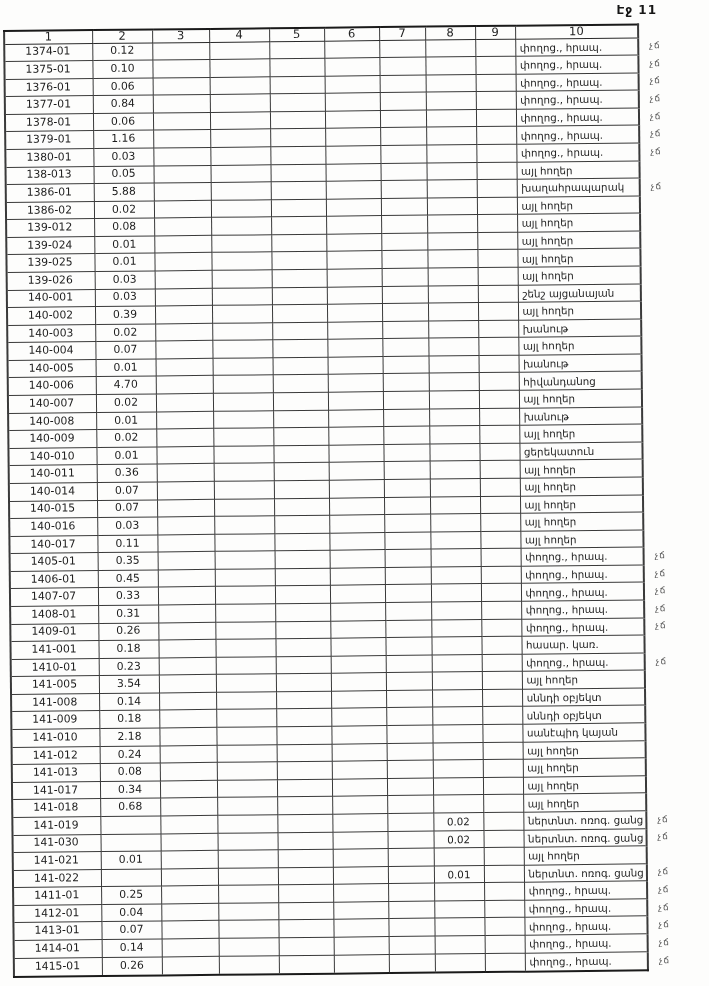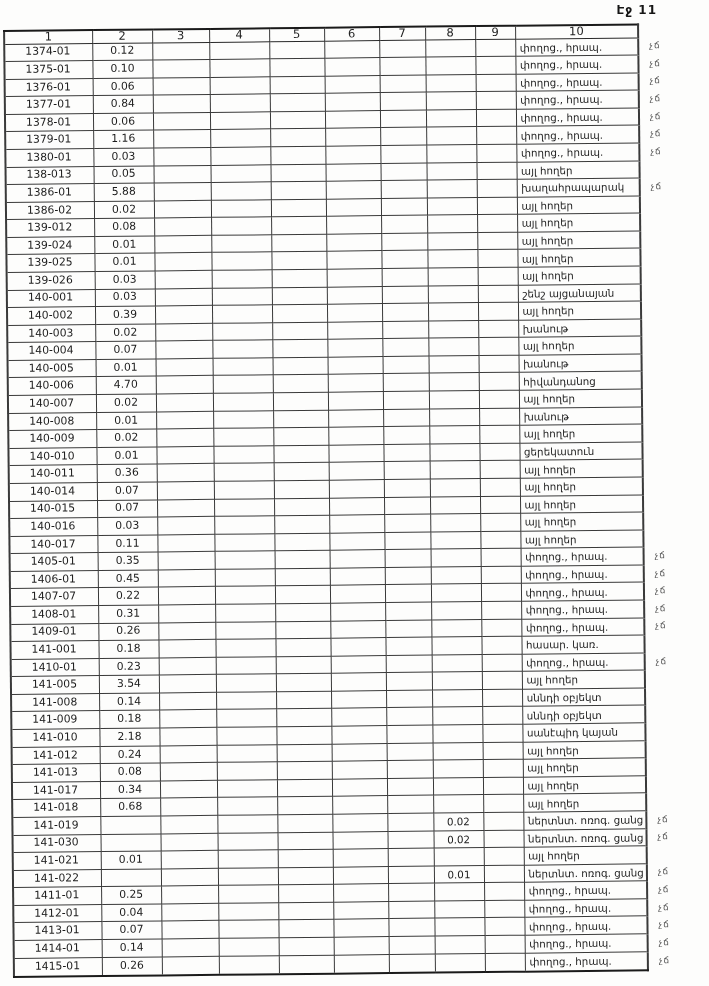--- a/index.html
+++ b/index.html
@@ -500,21 +500,21 @@
           <td class="gc c5"></td>
           <td class="gc c6"></td>
           <td class="gc c7"></td>
           <td class="gc c8"></td>
           <td class="gc c9"></td>
           <td class="gc c10">փողոց., հրապ.</td>
           <td class="note-col">չճ</td>
         </tr>
         <tr>
           <td class="gc c1">1407-07</td>
-          <td class="gc c2">0.22</td>
+          <td class="gc c2">0.33</td>
           <td class="gc c3"></td>
           <td class="gc c4"></td>
           <td class="gc c5"></td>
           <td class="gc c6"></td>
           <td class="gc c7"></td>
           <td class="gc c8"></td>
           <td class="gc c9"></td>
           <td class="gc c10">փողոց., հրապ.</td>
           <td class="note-col">չճ</td>
         </tr>

